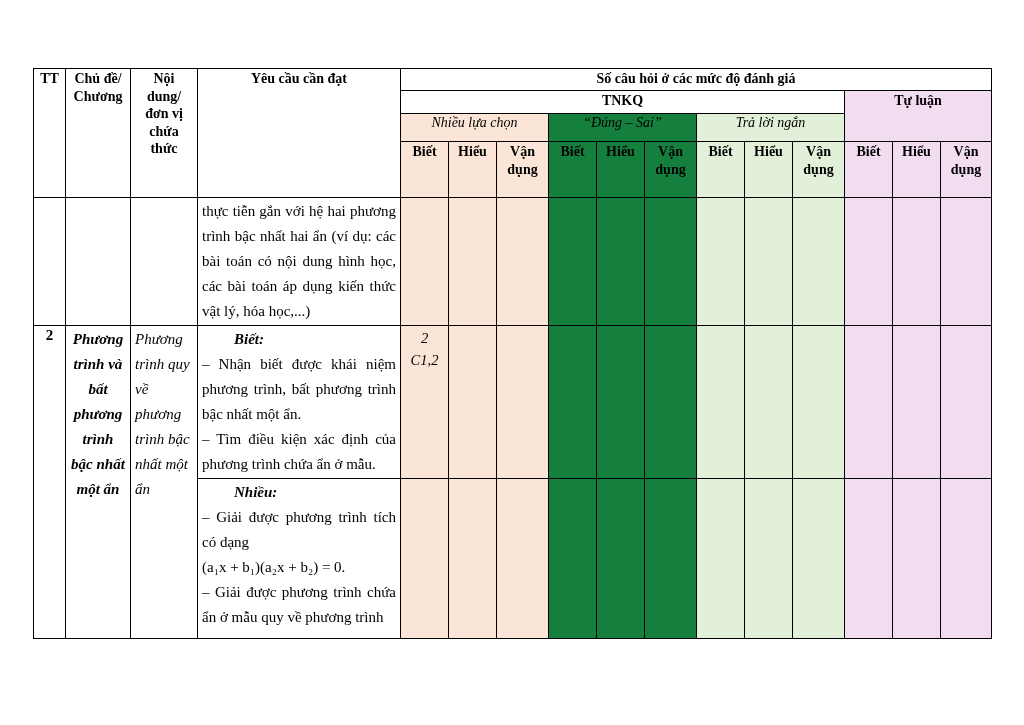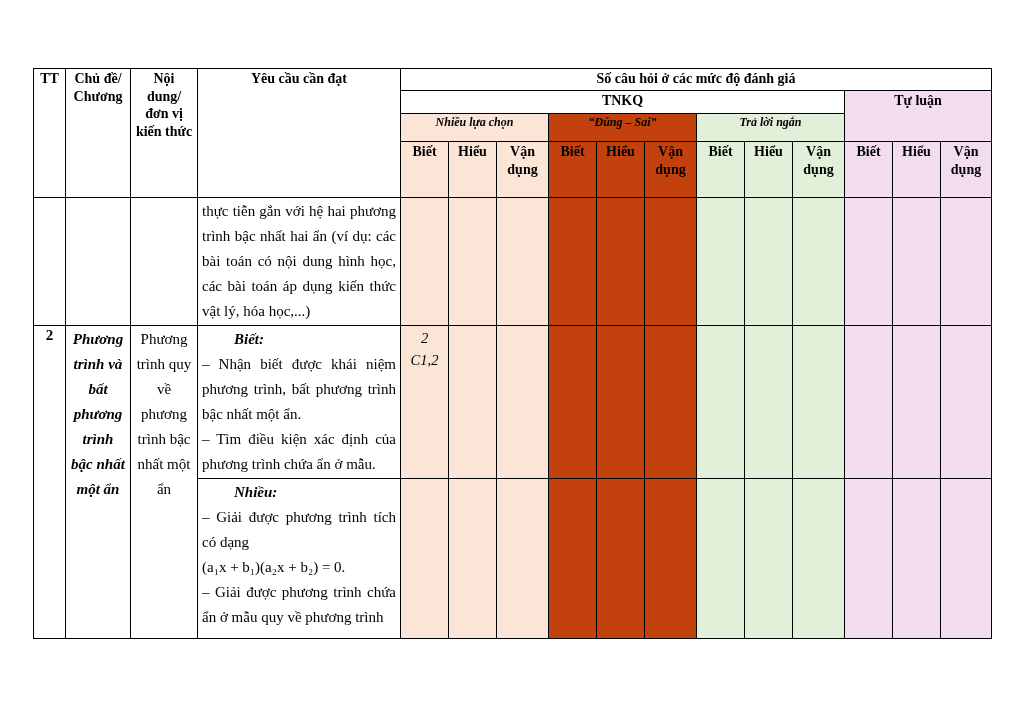--- a/index.html
+++ b/index.html
@@ -5,41 +5,41 @@
   * { margin:0; padding:0; box-sizing:border-box; }
   html,body { width:1024px; height:725px; background:#ffffff; color:#000;
               font-family:"Liberation Serif", serif; }
   .doc { position:absolute; left:33px; top:68px; }
 
   table.matrix { border-collapse:collapse; table-layout:fixed; width:958px; }
   table.matrix td { border:1px solid #000; padding:1px 4px; overflow:hidden; vertical-align:top; }
 
   
   td.hc { text-align:center; vertical-align:middle; font-weight:bold; font-size:14px; line-height:1.25;margin-left:12px; }
-  td.hgroup { text-align:center; vertical-align:middle; font-weight:bold; font-style:italic; font-size:12px; }
+  td.hgroup { text-align:center; vertical-align:middle; font-weight:normal; font-style:italic; font-size:14px; }
 
   
   .bg-mc  { background:#fbe5d6; }
-  .bg-ds  { background:#c2410c; }
+  .bg-ds  { background:#15803d; }
   .bg-tln { background:#e2efd9; }
   .bg-tl  { background:#f1dcf0; }
 
   
   tr.h1 { height:22px; }
   tr.h2 { height:23px; }
   tr.h3 { height:28px; }
   tr.h4 { height:56px; }
   tr.r1 { height:125px; }
   tr.r2 { height:153px; }
   tr.r3 { height:160px; }
 
   
   td.c-tt { text-align:center; font-weight:bold; font-size:15px; padding-top:4px; }
   td.c-cd { text-align:center; font-weight:bold; font-style:italic; font-size:15px; line-height:25px; padding-top:4px;margin-left:10px; }
-  td.c-nd { text-align:center; font-size:15px; line-height:25px; padding-top:4px; }
+  td.c-nd { text-align:left; font-style:italic; font-size:15px; line-height:25px; padding-top:4px; }
   td.c-yc { text-align:justify; font-size:15px; line-height:25px; padding:3px 6px; }
   td.c-mark { text-align:center; vertical-align:middle; font-style:italic; font-size:14.5px; line-height:22px; }
   .bi { font-weight:bold; font-style:italic;margin-left:32px; }
   .formula { text-align:left; }
 </style>
 </head>
 <body>
 
 <div class="doc">
   <table class="matrix">
@@ -59,21 +59,21 @@
         <col style="width:52px">
       <col style="width:48px">
         <col style="width:48px">
         <col style="width:51px">
     </colgroup>
     <tbody>
 
       <tr class="h1">
         <td class="hc" rowspan="4">TT</td>
         <td class="hc" rowspan="4">Chủ đề/ Chương</td>
-        <td class="hc" rowspan="4">Nội dung/ đơn vị kiến thức</td>
+        <td class="hc" rowspan="4">Nội dung/ đơn vị chứa thức</td>
         <td class="hc" rowspan="4">Yêu cầu cần đạt</td>
         <td class="hc" colspan="12">Số câu hỏi ở các mức độ đánh giá</td>
       </tr>
 
       <tr class="h2">
         <td class="hc" colspan="9">TNKQ</td>
         <td class="hc bg-tl" colspan="3" rowspan="2">Tự luận</td>
       </tr>
 
       <tr class="h3">

